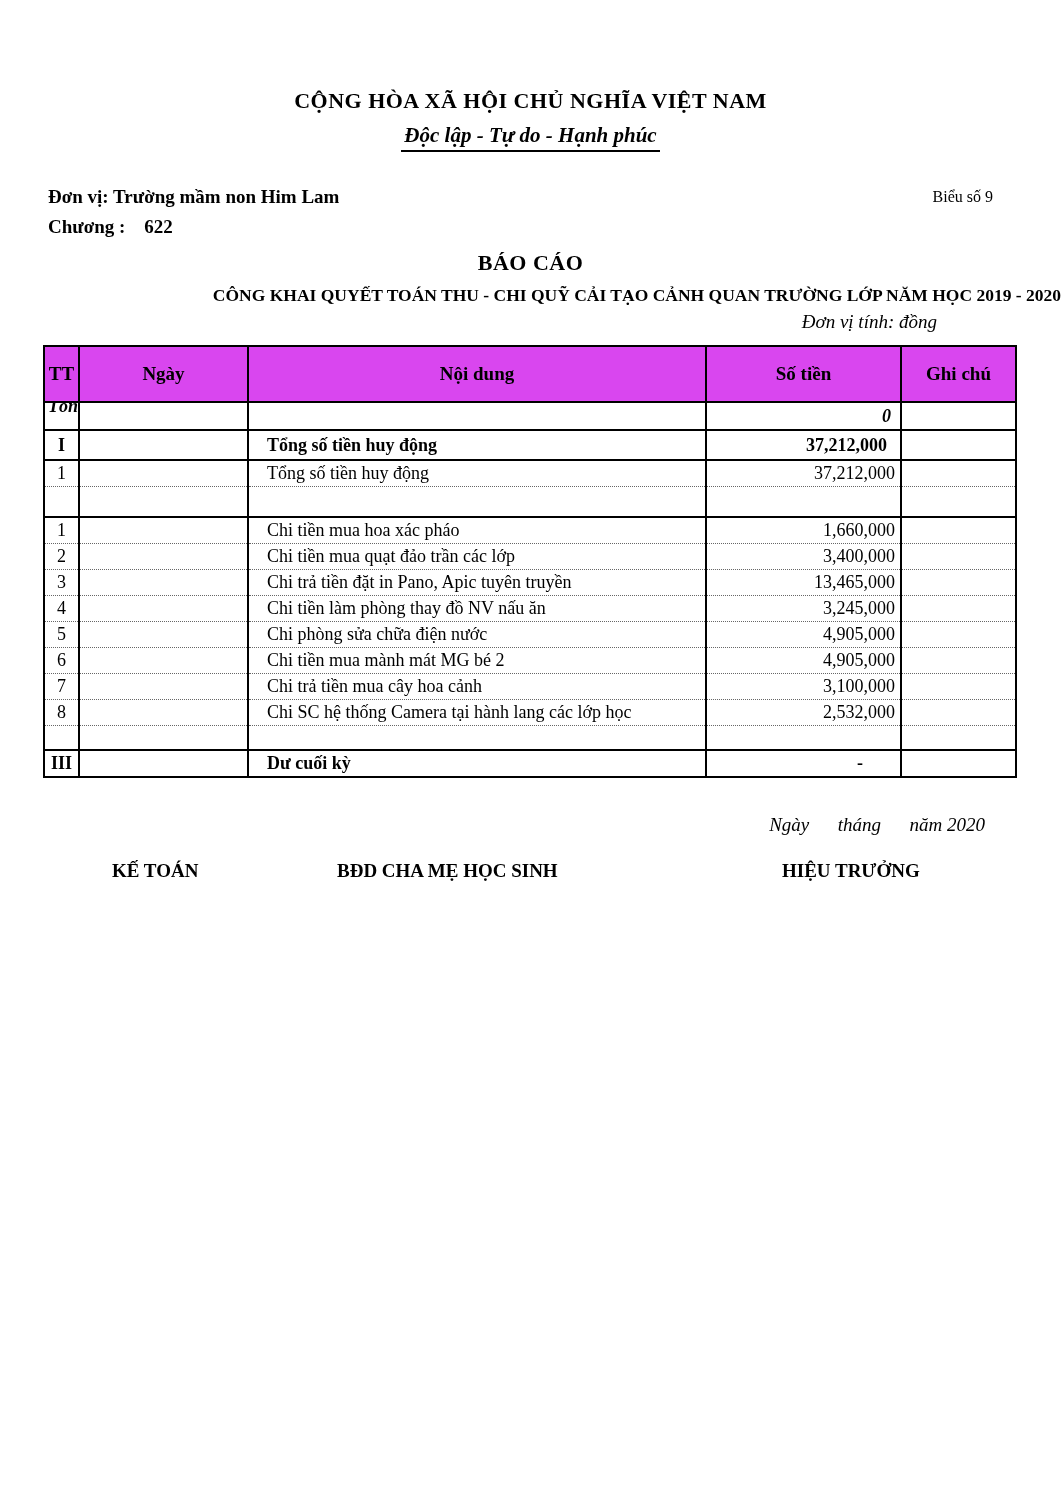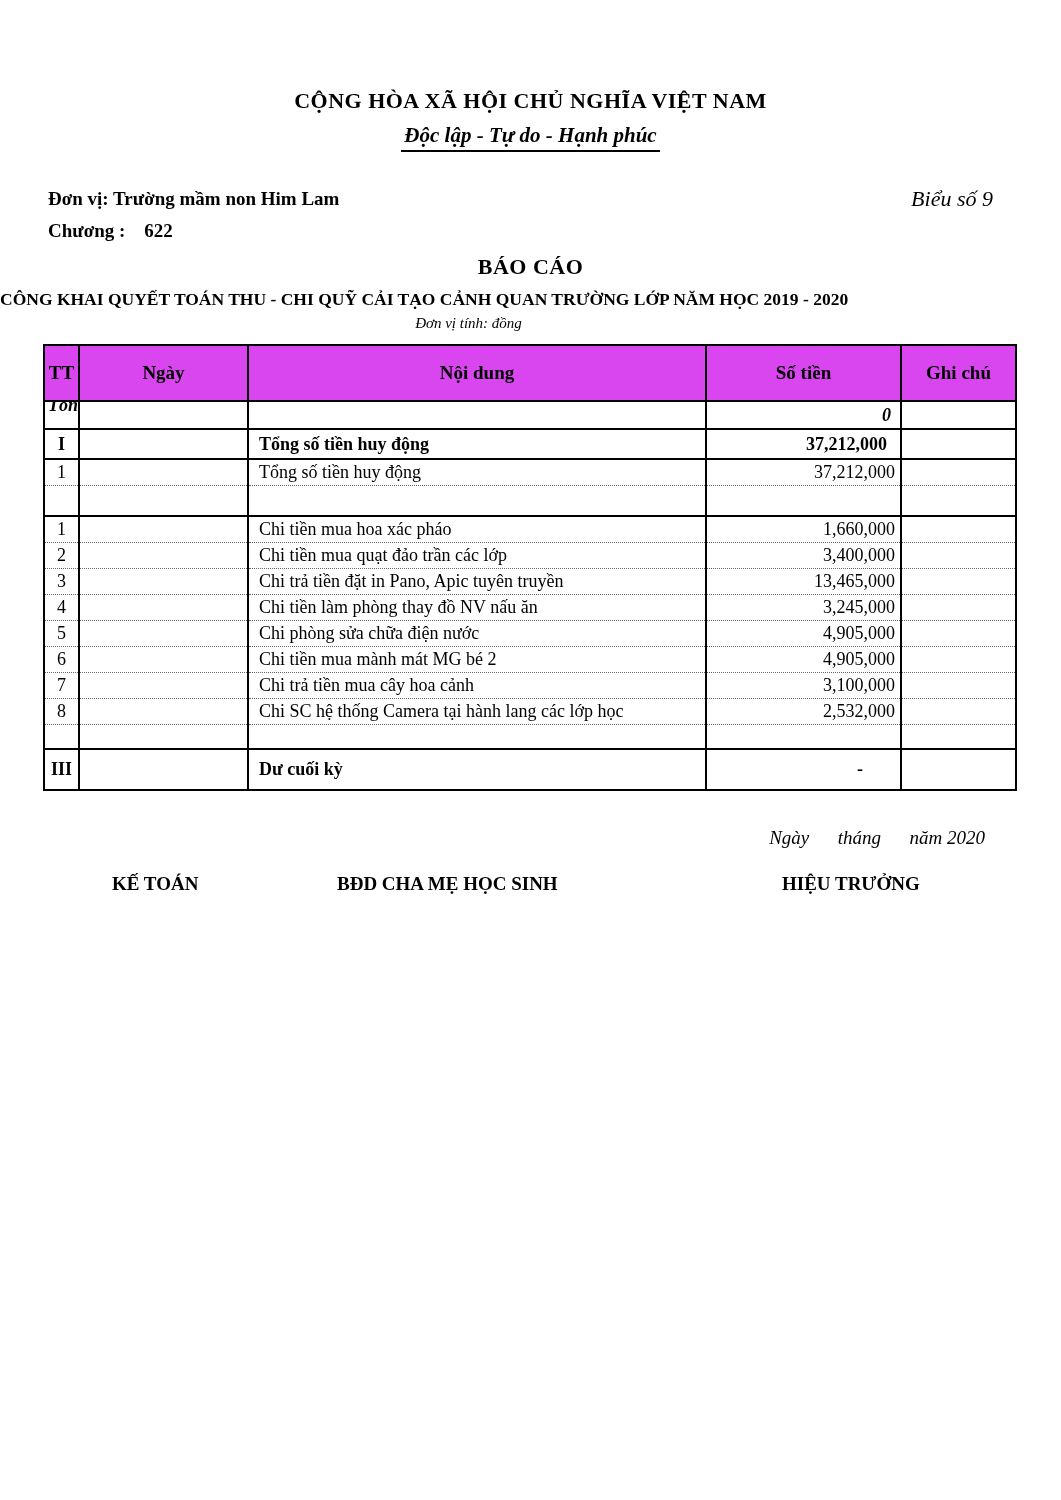--- a/index.html
+++ b/index.html
@@ -17,65 +17,65 @@
     display:inline-block; margin-top:9px; font-size:21px; font-weight:bold;
     font-style:italic; border-bottom:2px solid #000; padding:0 3px 2px 3px;
   }
 
   
   .org-row {
     display:flex; justify-content:space-between;
     margin:34px 68px 0 48px; align-items:center;gap:28px;
   }
   .org-unit { font-size:19px; font-weight:bold; }
-  .org-form-no { font-size:22px; font-style:italic; }
+  .org-form-no { font-size:16px; }
   .org-chapter { margin:8px 0 0 48px; font-size:19px; font-weight:bold; white-space:pre; }
 
   
   .report-title { text-align:center; margin-top:12px; font-size:22px; font-weight:bold; letter-spacing:0.5px; }
-  .report-subtitle { text-align:left; margin-top:9px; font-size:17.5px; font-weight:bold; }
-  .unit-note { text-align:center; margin:5px 124px 12px 0; font-size:15px; font-style:italic; }
+  .report-subtitle { text-align:right; margin-top:9px; font-size:17.5px; font-weight:bold; }
+  .unit-note { text-align:right; margin:5px 124px 12px 0; font-size:19px; font-style:italic; }
 
   
   table.report {
     margin:7px 0 0 43px; width:972px;
     border-collapse:collapse; table-layout:fixed;
     border:2px solid #000;
   }
   table.report th {
     font-size:19px; font-weight:bold; text-align:center;
     height:56px; border:2px solid #000; background:#d946ef;
   }
   table.report td {
     font-size:18px; vertical-align:middle;
     border-left:2px solid #000; border-right:2px solid #000;
     border-bottom:2px solid #000; overflow:hidden;
   }
   td.c-tt { text-align:center; }
   td.c-ngay { }
-  td.c-noidung { text-align:left; padding-left:10px; }
+  td.c-noidung { text-align:left; padding-left:18px; }
   td.c-sotien { text-align:right; padding-right:5px; }
   td.c-ghichu { }
   .cw { overflow:hidden; }
 
   tr.row-dotted td { border-bottom:1px dotted #666; }
   tr.row-opening { height:28px; }
   tr.row-opening td.c-tt .cw {
     height:32px; margin-top:-9px; text-align:left; padding-left:3px;
     font-weight:bold; font-style:italic; line-height:20px;
     word-break:break-all; overflow:hidden;
   }
   tr.row-opening td.c-sotien .cw { font-weight:bold; font-style:italic; padding-right:4px; }
   tr.row-section { height:30px; }
   tr.row-section td { font-weight:bold; }
   tr.row-section td.c-sotien .cw { padding-right:8px; }
   tr.row-item { height:26px; }
   tr.row-empty { height:31px; }
   tr.row-empty-sm { height:25px; }
-  tr.row-total { height:41px; }
+  tr.row-total { height:27px; }
   tr.row-total td { font-weight:bold; }
   tr.row-total td.c-sotien .cw { padding-right:32px; }
 
   
   .footer { position:relative; height:120px; margin-top:0; }
   .date-line {
     position:absolute; top:36px; right:76px;
     font-size:19px; font-style:italic; white-space:pre;
   }
   .sig { position:absolute; top:70px; font-size:19px; font-weight:bold;margin-top:12px; }

